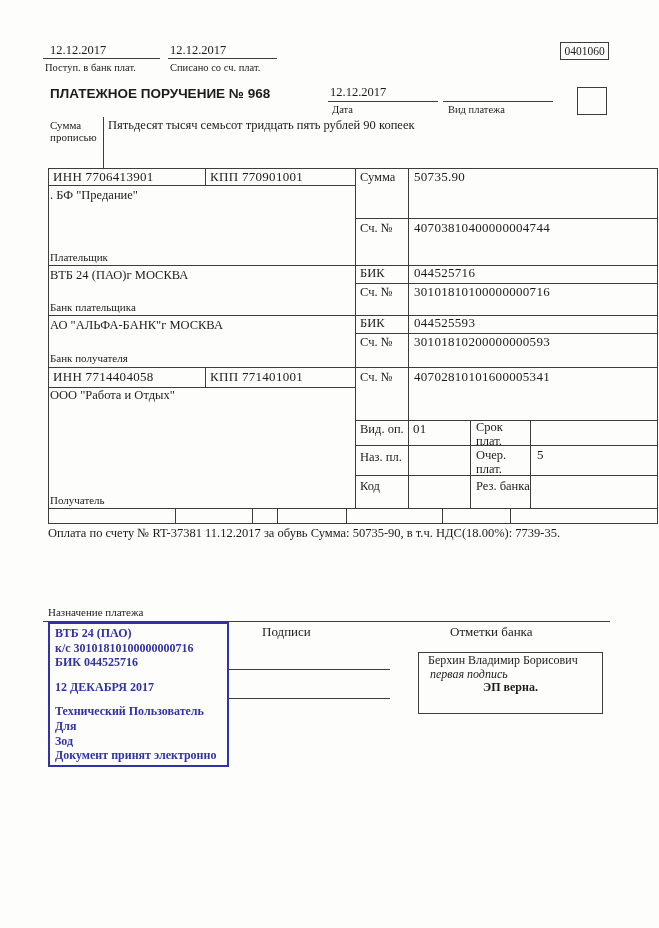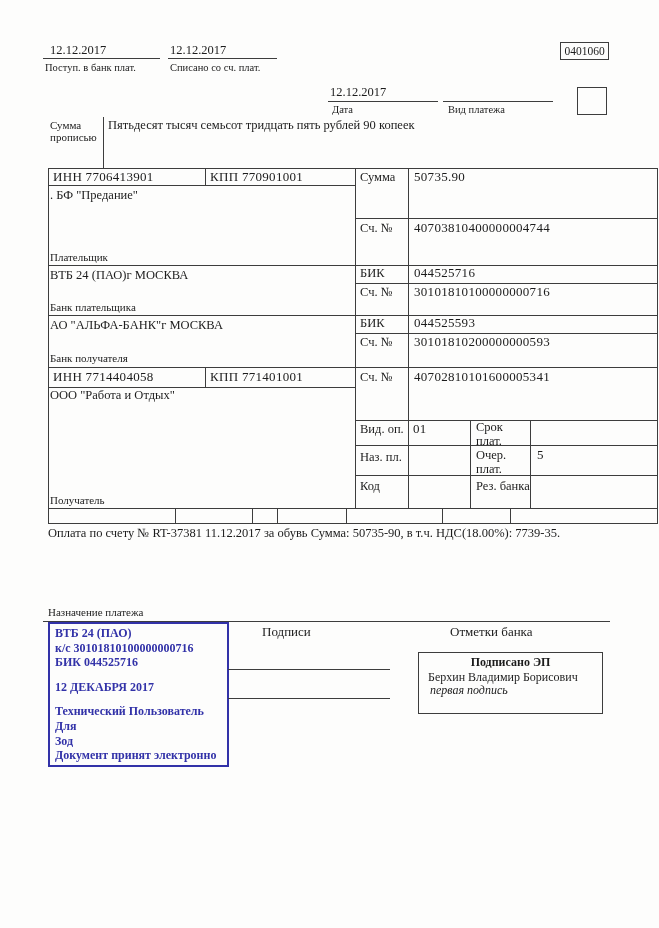--- a/index.html
+++ b/index.html
@@ -48,20 +48,21 @@
   <div class="t lbl" style="left:45px; top:62px;">Поступ. в банк плат.</div>
 
   <div class="t sz" style="left:170px; top:44px;">12.12.2017</div>
   <span class="hl" style="left:168px; top:58px; width:109px;"></span>
   <div class="t lbl" style="left:170px; top:62px;">Списано со сч. плат.</div>
 
   <div class="box code-box">
     <span>0401060</span>
   </div>
 
+  <div class="t title" style="left:50px; top:87px;">ПЛАТЕЖНОЕ ПОРУЧЕНИЕ № 968</div>
   <div class="t sz" style="left:330px; top:86px;">12.12.2017</div>
   <span class="hl" style="left:328px; top:101px; width:110px;"></span>
   <div class="t lbl" style="left:332px; top:104px;">Дата</div>
   <span class="hl" style="left:443px; top:101px; width:110px;"></span>
   <div class="t lbl" style="left:448px; top:104px;">Вид платежа</div>
   <div class="box chk-box"></div>
 
   <div class="t lbl2 wrap" style="left:50px; top:119px; width:52px;">Сумма прописью</div>
   <span class="vl" style="left:103px; top:117px; height:51px;"></span>
   <div class="t sz" style="left:108px; top:119px;">Пятьдесят тысяч семьсот тридцать пять рублей 90 копеек</div>
@@ -150,18 +151,18 @@
     <div>Зод</div>
     <div>Документ принят электронно</div>
   </div>
 
   <div class="t" style="left:262px; top:625px; font-size:13px;">Подписи</div>
   <span class="hl" style="left:228px; top:669px; width:162px;"></span>
   <span class="hl" style="left:228px; top:698px; width:162px;"></span>
 
   <div class="t" style="left:450px; top:625px; font-size:13px;">Отметки банка</div>
   <div class="esign">
-    <div class="et">Подписано ЭП</div>
     <div class="en">Берхин Владимир Борисович</div>
     <div class="es">первая подпись</div>
+    <div class="ev">ЭП верна.</div>
   </div>
 
 </div>
 
 </body></html>

